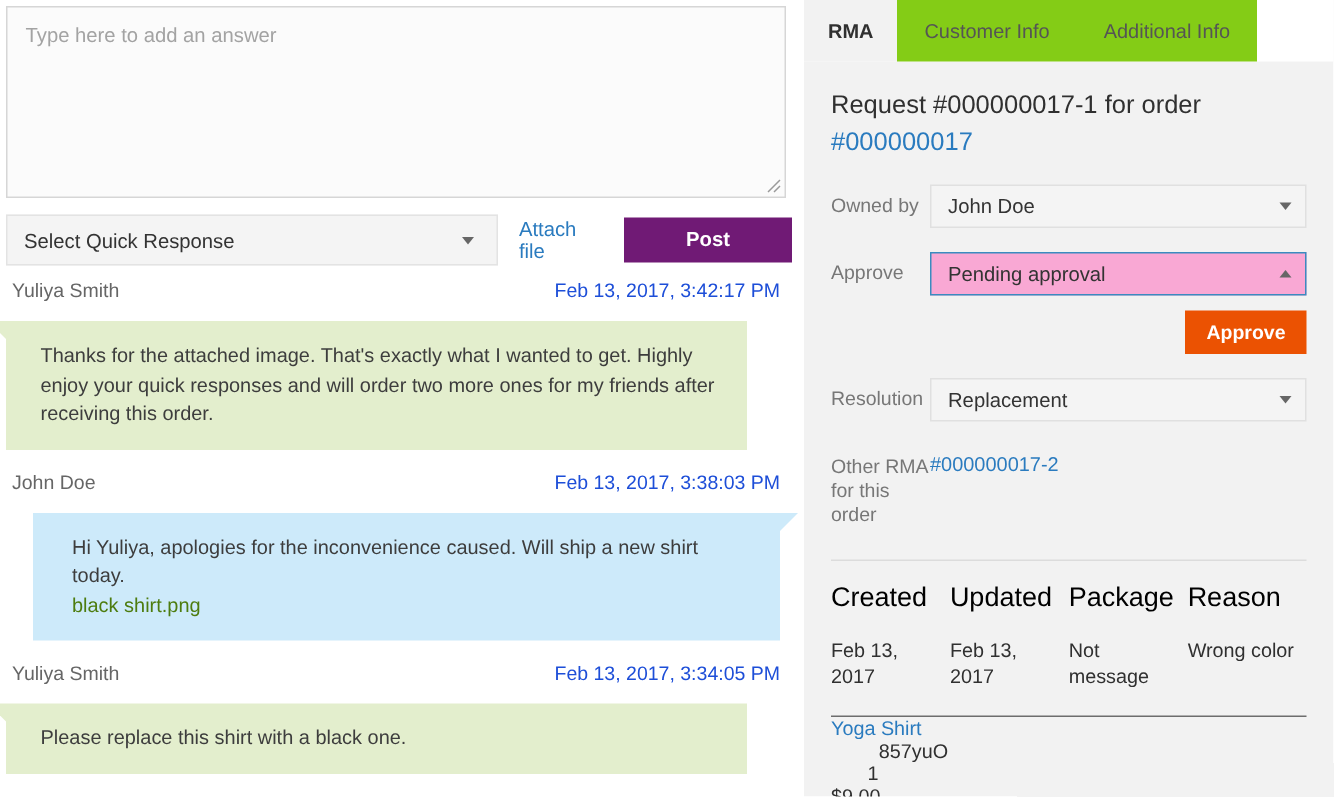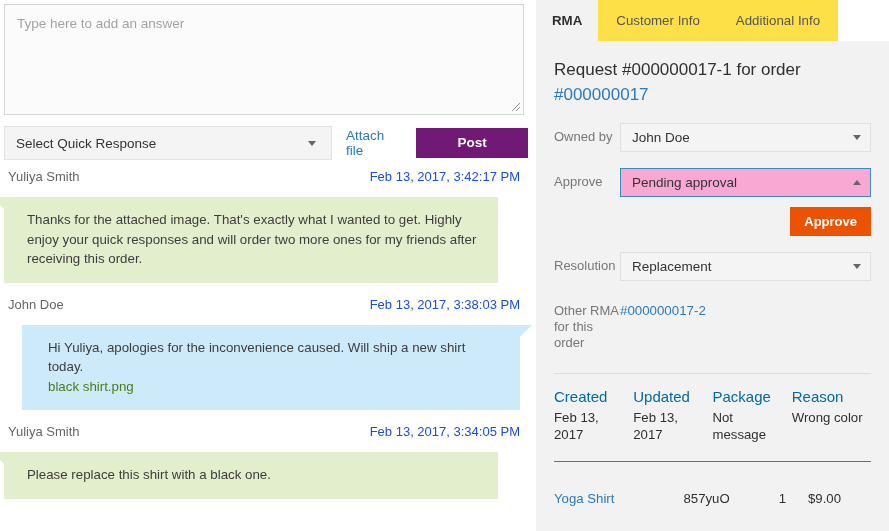--- a/index.html
+++ b/index.html
@@ -10,21 +10,21 @@
     overflow: hidden;
   }
   .page { position: relative; width: 889px; height: 531px; display: flex; }
 
   
   .left {
     width: 536px; height: 531px; background: #ffffff;
     padding: 4px 8px 0 4px; position: relative;
   }
   .compose-box {
-    width: 520px; height: 111px;
+    width: 520px; height: 128px;
     border: 1px solid #d6d6d6; background: #fbfbfb;
     position: relative; padding: 10px 12px;
   }
   .compose-placeholder {
     color: #a3a3a3; font-size: 13.5px; line-height: 18px;
   }
   .resize-grip {
     position: absolute; right: 2px; bottom: 2px;
     width: 12px; height: 12px;
   }
@@ -92,21 +92,21 @@
   
   .right {
     width: 353px; height: 531px; background: #f2f2f2;
     position: relative;
   }
   .tabstrip {
     display: flex; height: 41px; background: #ffffff; align-items: stretch;
   }
   .tab {
     display: flex; align-items: center; padding: 0 18px;
-    font-size: 13.3px; color: #555; cursor: pointer; background: #fde047;
+    font-size: 13.3px; color: #555; cursor: pointer; background: #84cc16;
   }
   .tab.active {
     background: #f2f2f2; color: #303030; font-weight: bold;
     padding: 1px 16px;
   }
   .panel-body { padding: 0 18px 0 18px; }
   .req-title {
     font-size: 17px; color: #303030; line-height: 25px;
     margin-top: 16px; font-weight: normal;
   }
@@ -130,27 +130,27 @@
     font-family: "Liberation Sans", sans-serif;
   }
   .other-rma { flex: 1; padding-top: 4px; }
   .other-rma a { color: #2a7bbf; font-size: 13.3px; text-decoration: none; cursor: pointer; }
 
   .divider { height: 1px; background: #dcdcdc; margin: 22px 0 0 0; }
   .info-grid {
     display: flex; padding: 14px 0 0 0;
   }
   .info-col { flex: 1; padding-right: 6px; }
-  .info-label { font-size: 15px; color: #0369a1; margin-bottom: 4px; }
+  .info-label { font-size: 18px; color: #000000; margin-bottom: 16px; }
   .info-value { font-size: 13.2px; color: #303030; line-height: 17px; }
 
   .table-rule { height: 1px; background: #6d6d6d; margin-top: 18px; }
   .prod-row {
-    display: flex; align-items: flex-end; height: 44px;
-    font-size: 13.2px; color: #303030;
+    display: flex; align-items: flex-start; height: 44px;
+    font-size: 13.2px; color: #303030; flex-direction: column;
   }
   .prod-name { width: 112px; color: #2a7bbf; text-decoration: none; cursor: pointer; }
   .prod-sku { width: 110px; text-align: center; }
   .prod-qty { width: 56px; text-align: center; }
   .prod-price { flex: 1; text-align: right; padding-right: 30px; }
 </style>
 </head>
 <body>
 
 <div class="page">

